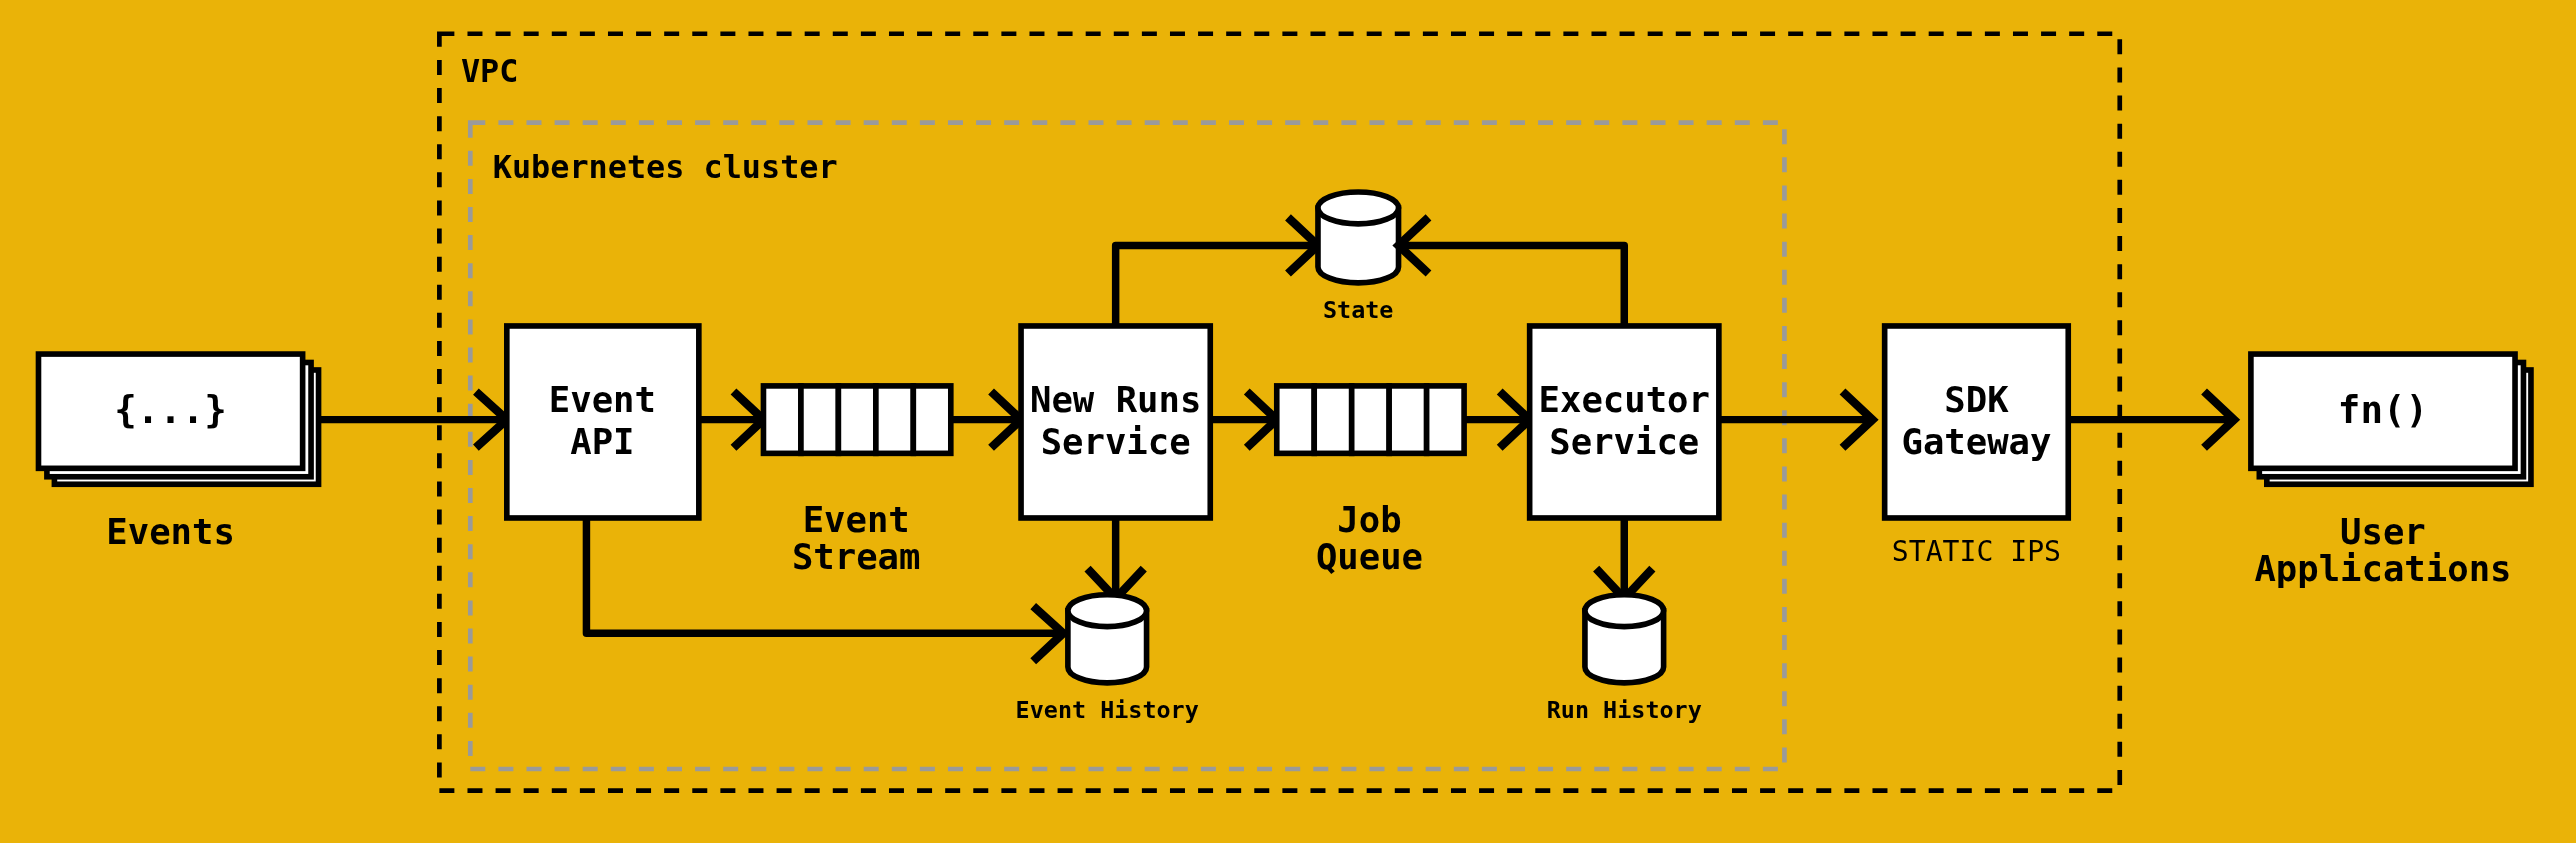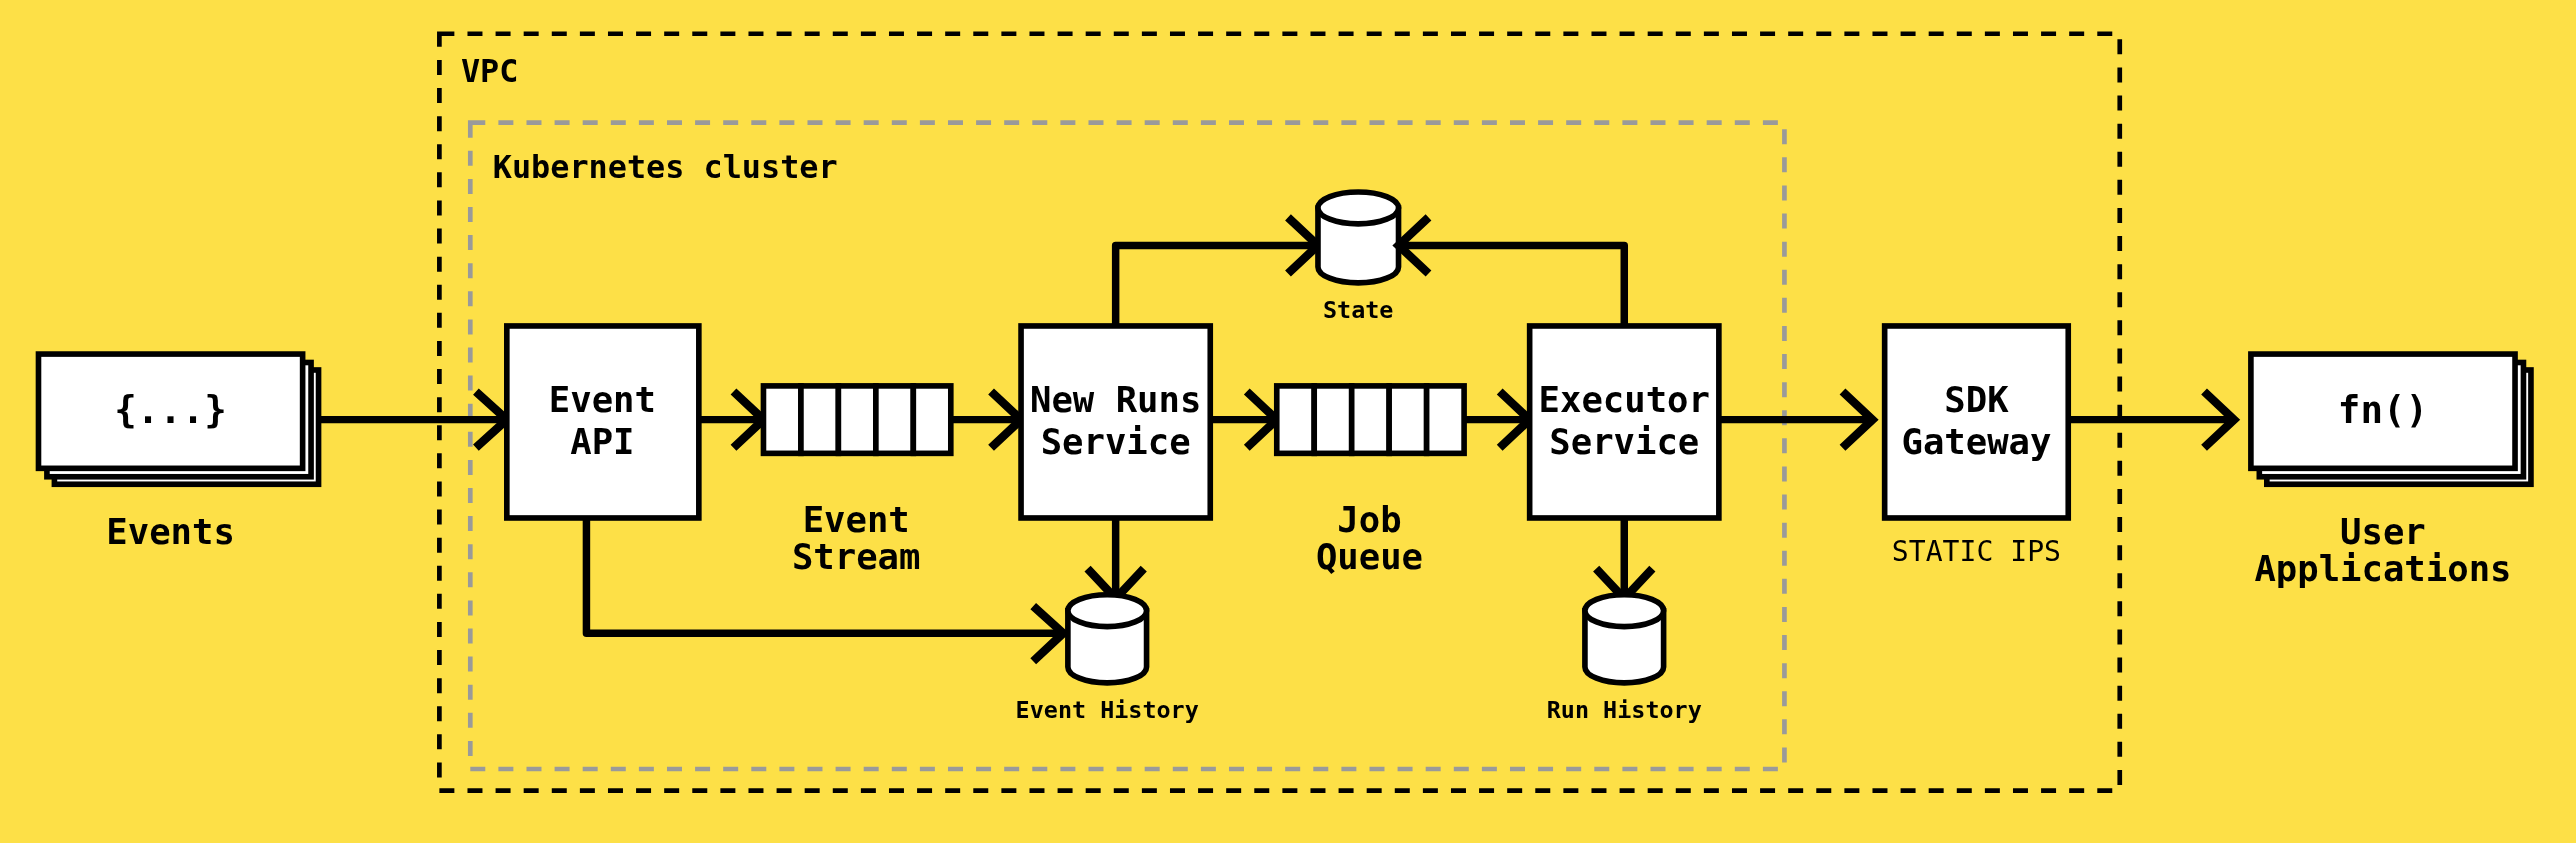--- a/index.html
+++ b/index.html
@@ -4,21 +4,21 @@
 <style>
   html, body {
     margin: 0;
     padding: 0;
     background: #ffffff;
   }
   #canvas-root {
     position: relative;
     width: 2576px;
     height: 843px;
-    background: #fde047;
+    background: #eab308;
     font-family: "DejaVu Sans Mono", monospace;
     overflow: hidden;
   }
   svg.diagram {
     position: absolute;
     top: 0;
     left: 0;
     width: 2576px;
     height: 843px;
     display: block;

